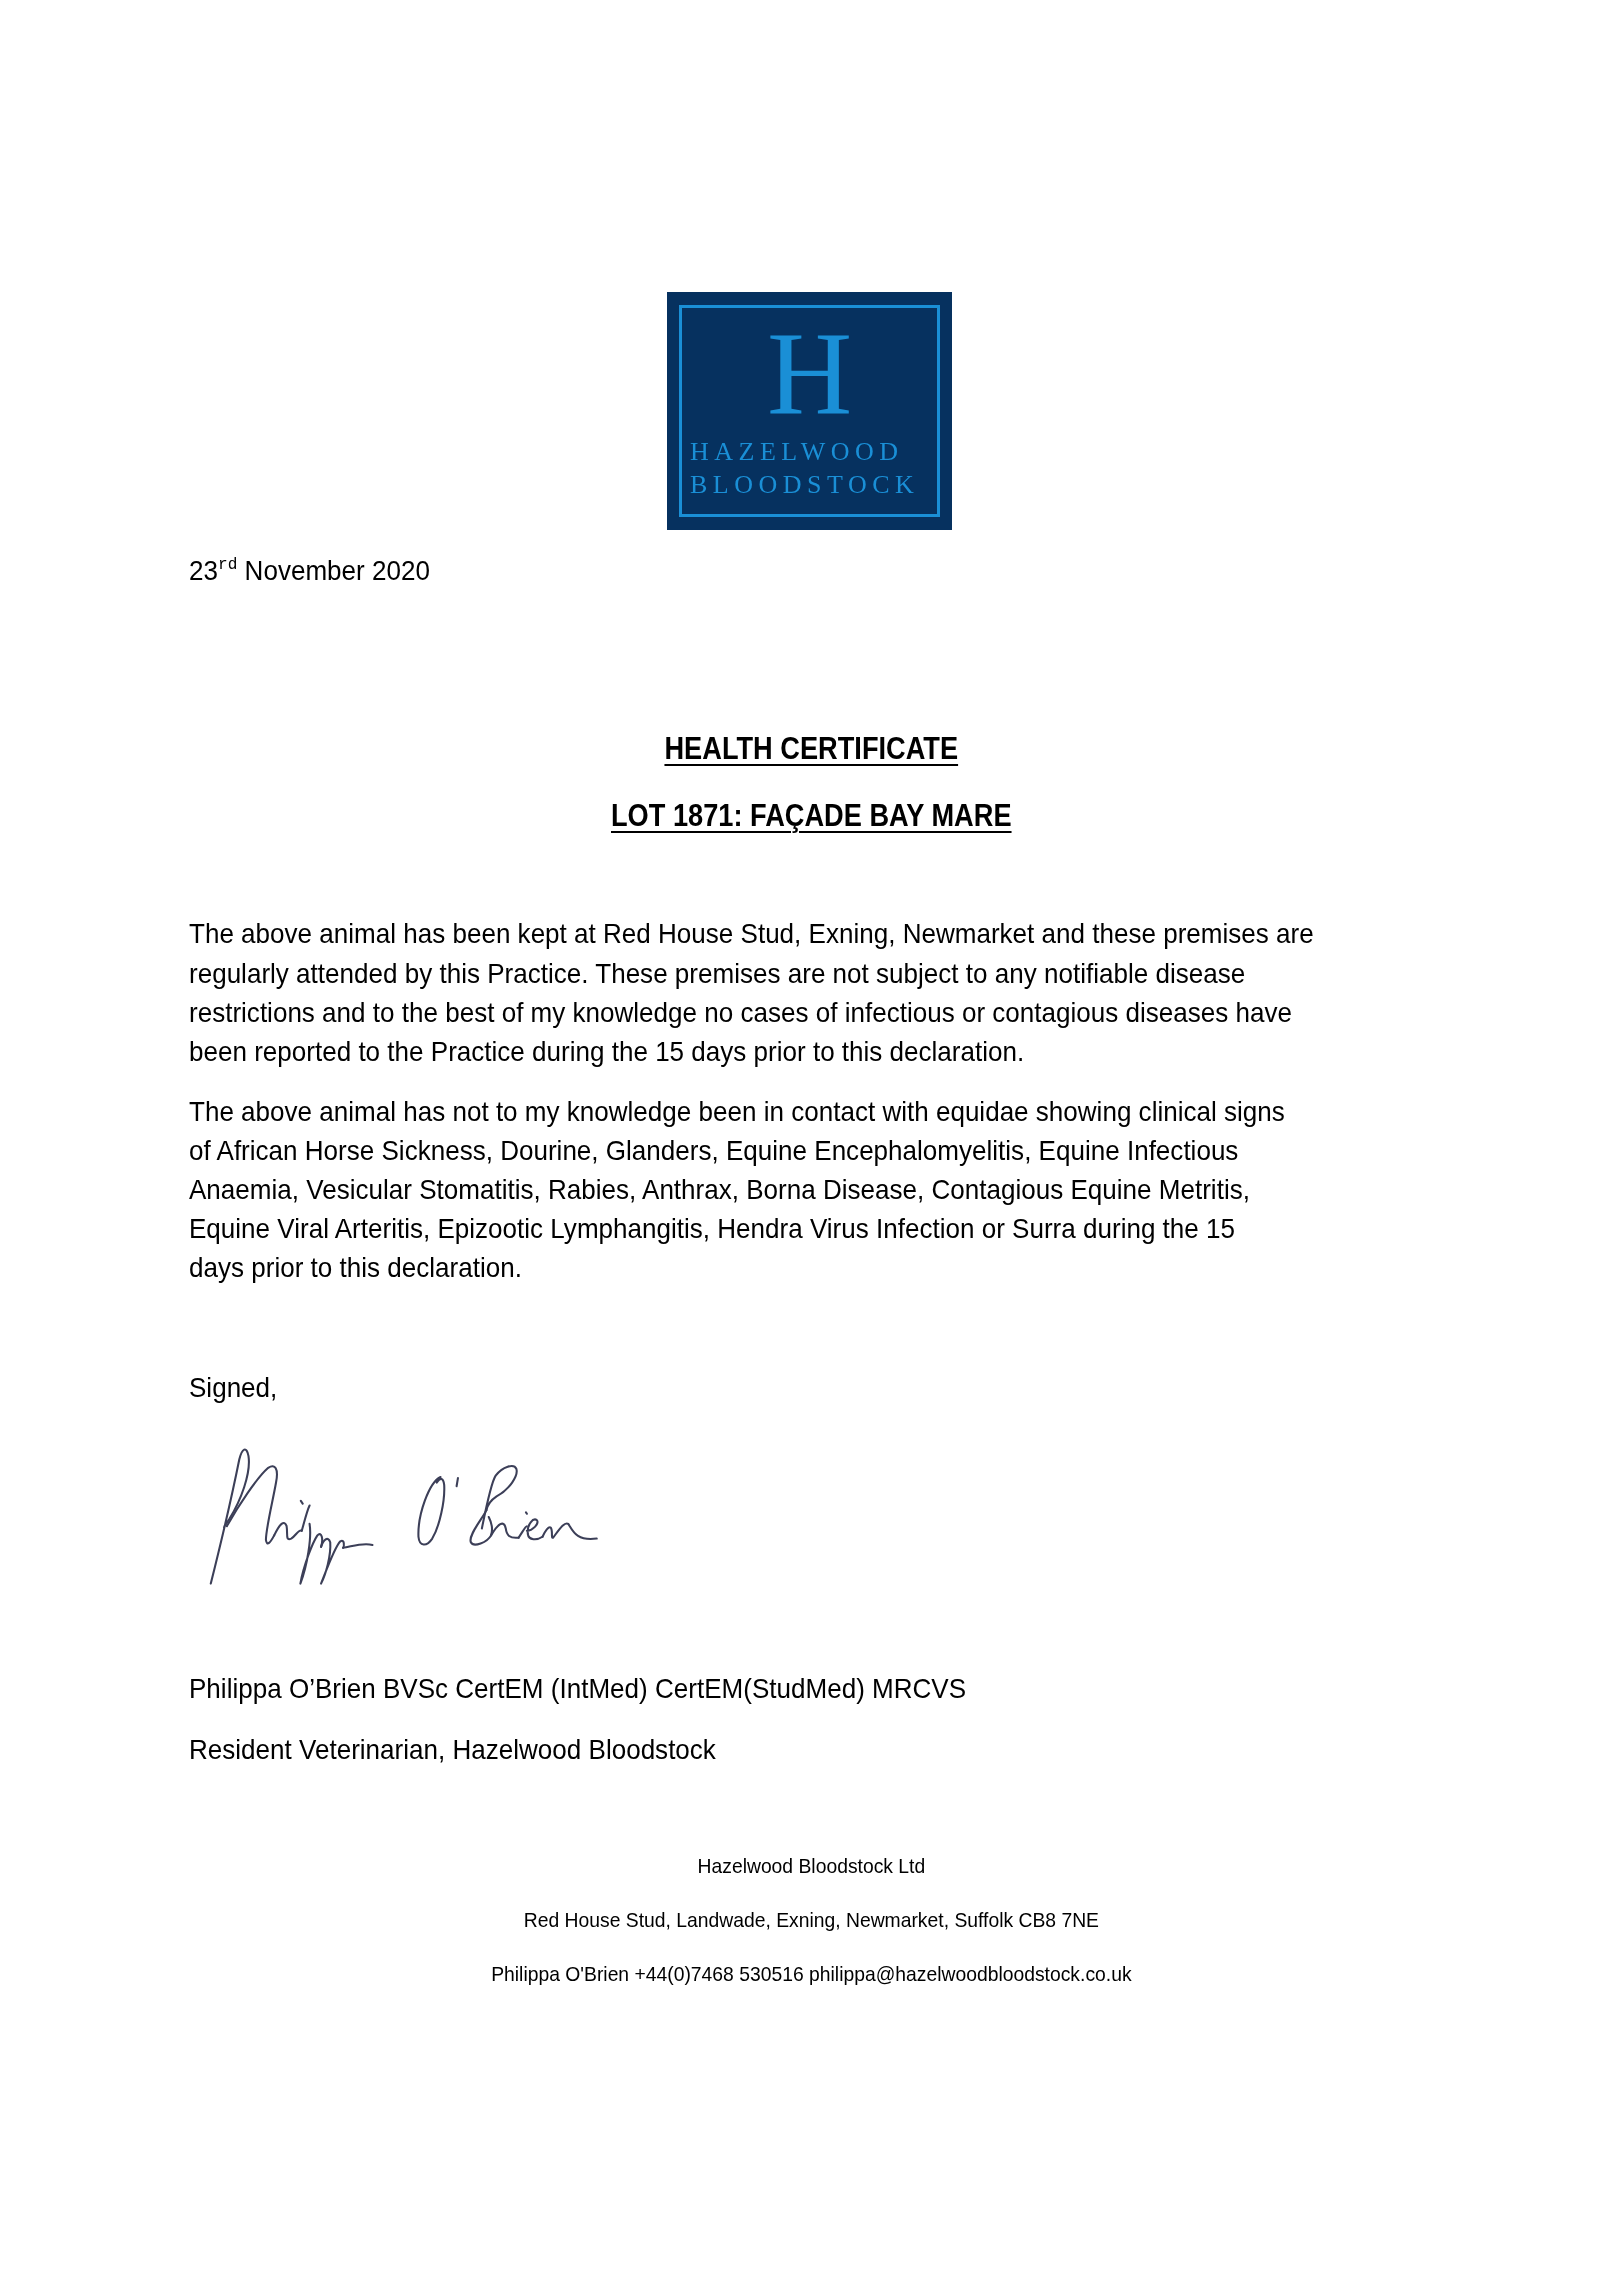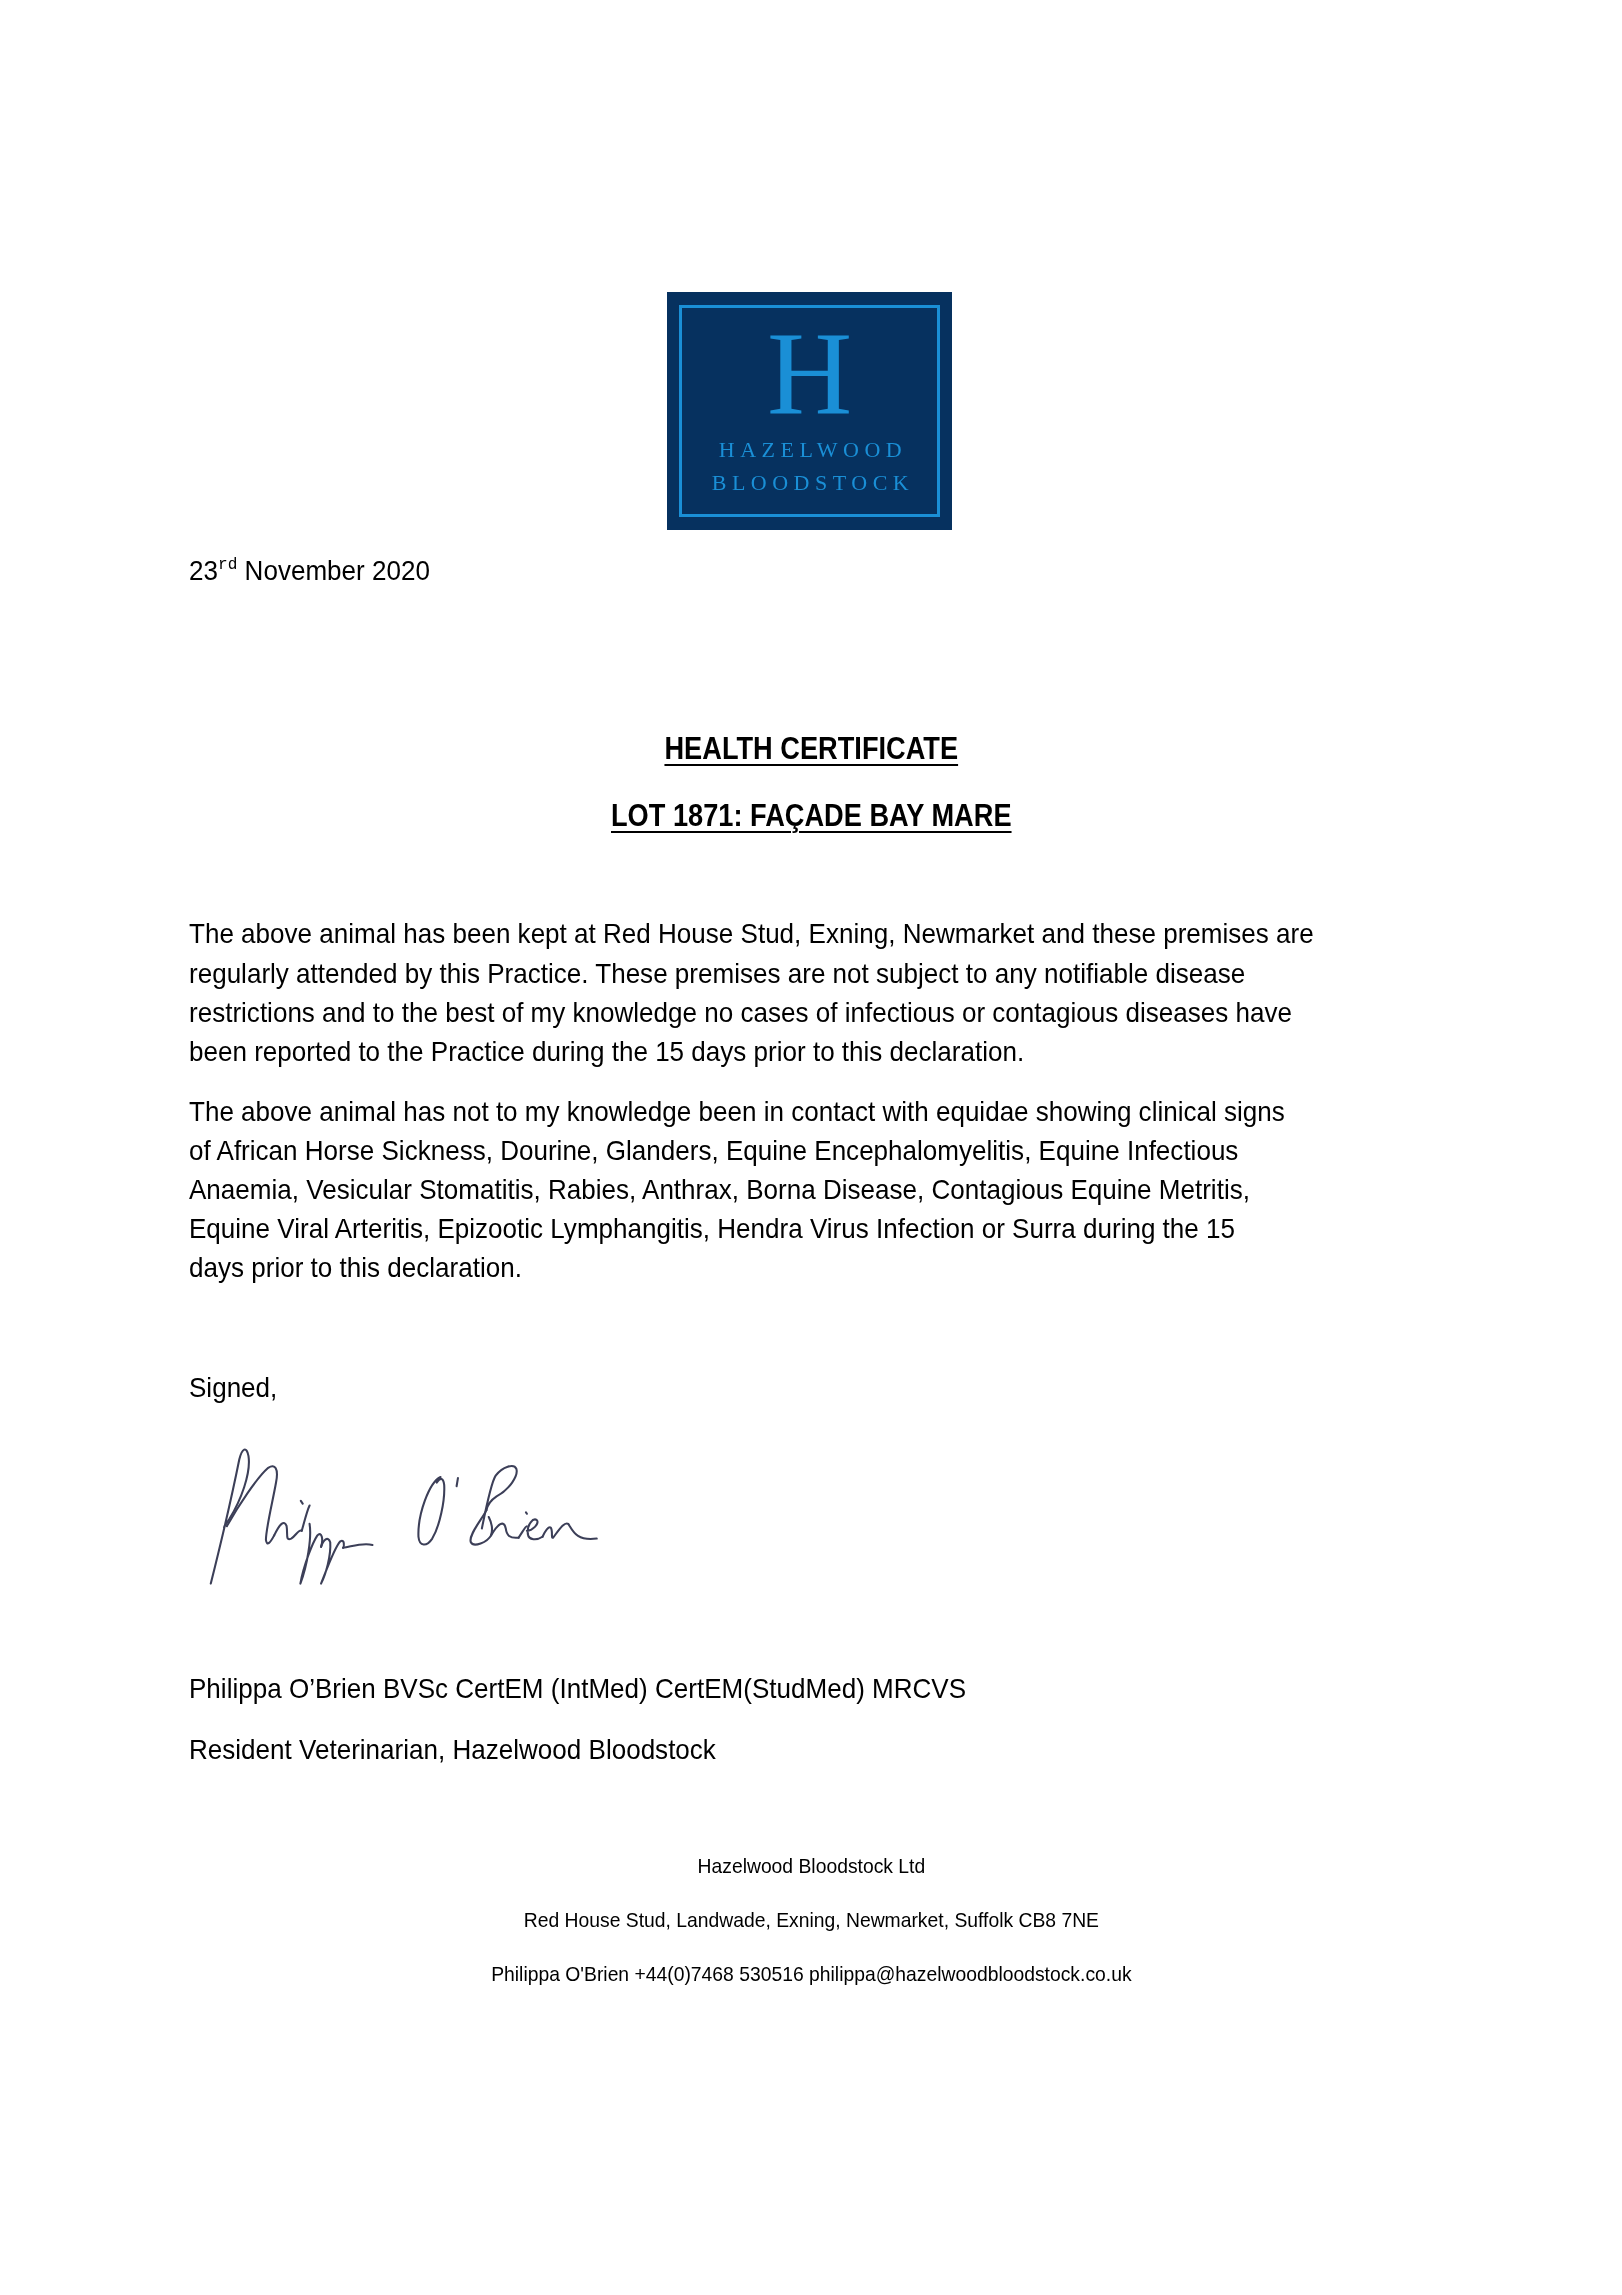--- a/index.html
+++ b/index.html
@@ -4,23 +4,23 @@
 <style>
   html, body { margin: 0; padding: 0; background: #ffffff; }
   body { width: 1623px; height: 2295px; position: relative; overflow: hidden; }
   .page { position: absolute; left: 0; top: 0; width: 1623px; height: 2295px; background: #ffffff; }
 
   
   .logo { position: absolute; left: 667px; top: 292px; width: 285px; height: 238px; background: #06315f; }
   .logo-inner { position: absolute; left: 12.4px; top: 13px; right: 12.4px; bottom: 13px; border: 3.7px solid #1a8fd6; box-sizing: border-box; }
   .logo-h { position: absolute; left: 0; right: 0; top: 23px; text-align: center;
             font-family: "Liberation Serif", "DejaVu Serif", serif; font-size: 118px; line-height: 1; color: #1a8fd6; }
-  .logo-word { position: absolute; left: 0; right: 0; text-align: center;
-               font-family: "Liberation Serif", "DejaVu Serif", serif; font-size: 22px; letter-spacing: 5.5px;
-               line-height: 1; color: #1a8fd6; padding-left: 7px; }
+  .logo-word { position: absolute; left: 0; right: 0; text-align: left;
+               font-family: "Liberation Serif", "DejaVu Serif", serif; font-size: 26px; letter-spacing: 5.5px;
+               line-height: 1; color: #1a8fd6; padding-left: 23px; }
   .logo-word.w1 { top: 147px; }
   .logo-word.w2 { top: 180px; }
 
   
   .t { position: absolute; white-space: nowrap; color: #000; font-family: "Liberation Sans", "DejaVu Sans", sans-serif; line-height: 1; transform-origin: 0 0; }
   .body { font-size: 28px; transform: scaleX(0.93); }
   .date { left: 189px; top: 557px; }
   .date sup { font-size: 0.62em; position: relative; top: -0.05em; vertical-align: top; line-height: 1; font-family: Liberation Mono, monospace; }
   .heading { font-size: 32px; font-weight: bold; text-decoration: underline; text-decoration-thickness: 2.3px; text-underline-offset: 4.6px;
              left: 0; width: 1623px; text-align: center; transform: scaleX(0.85); transform-origin: 810px 0; }

